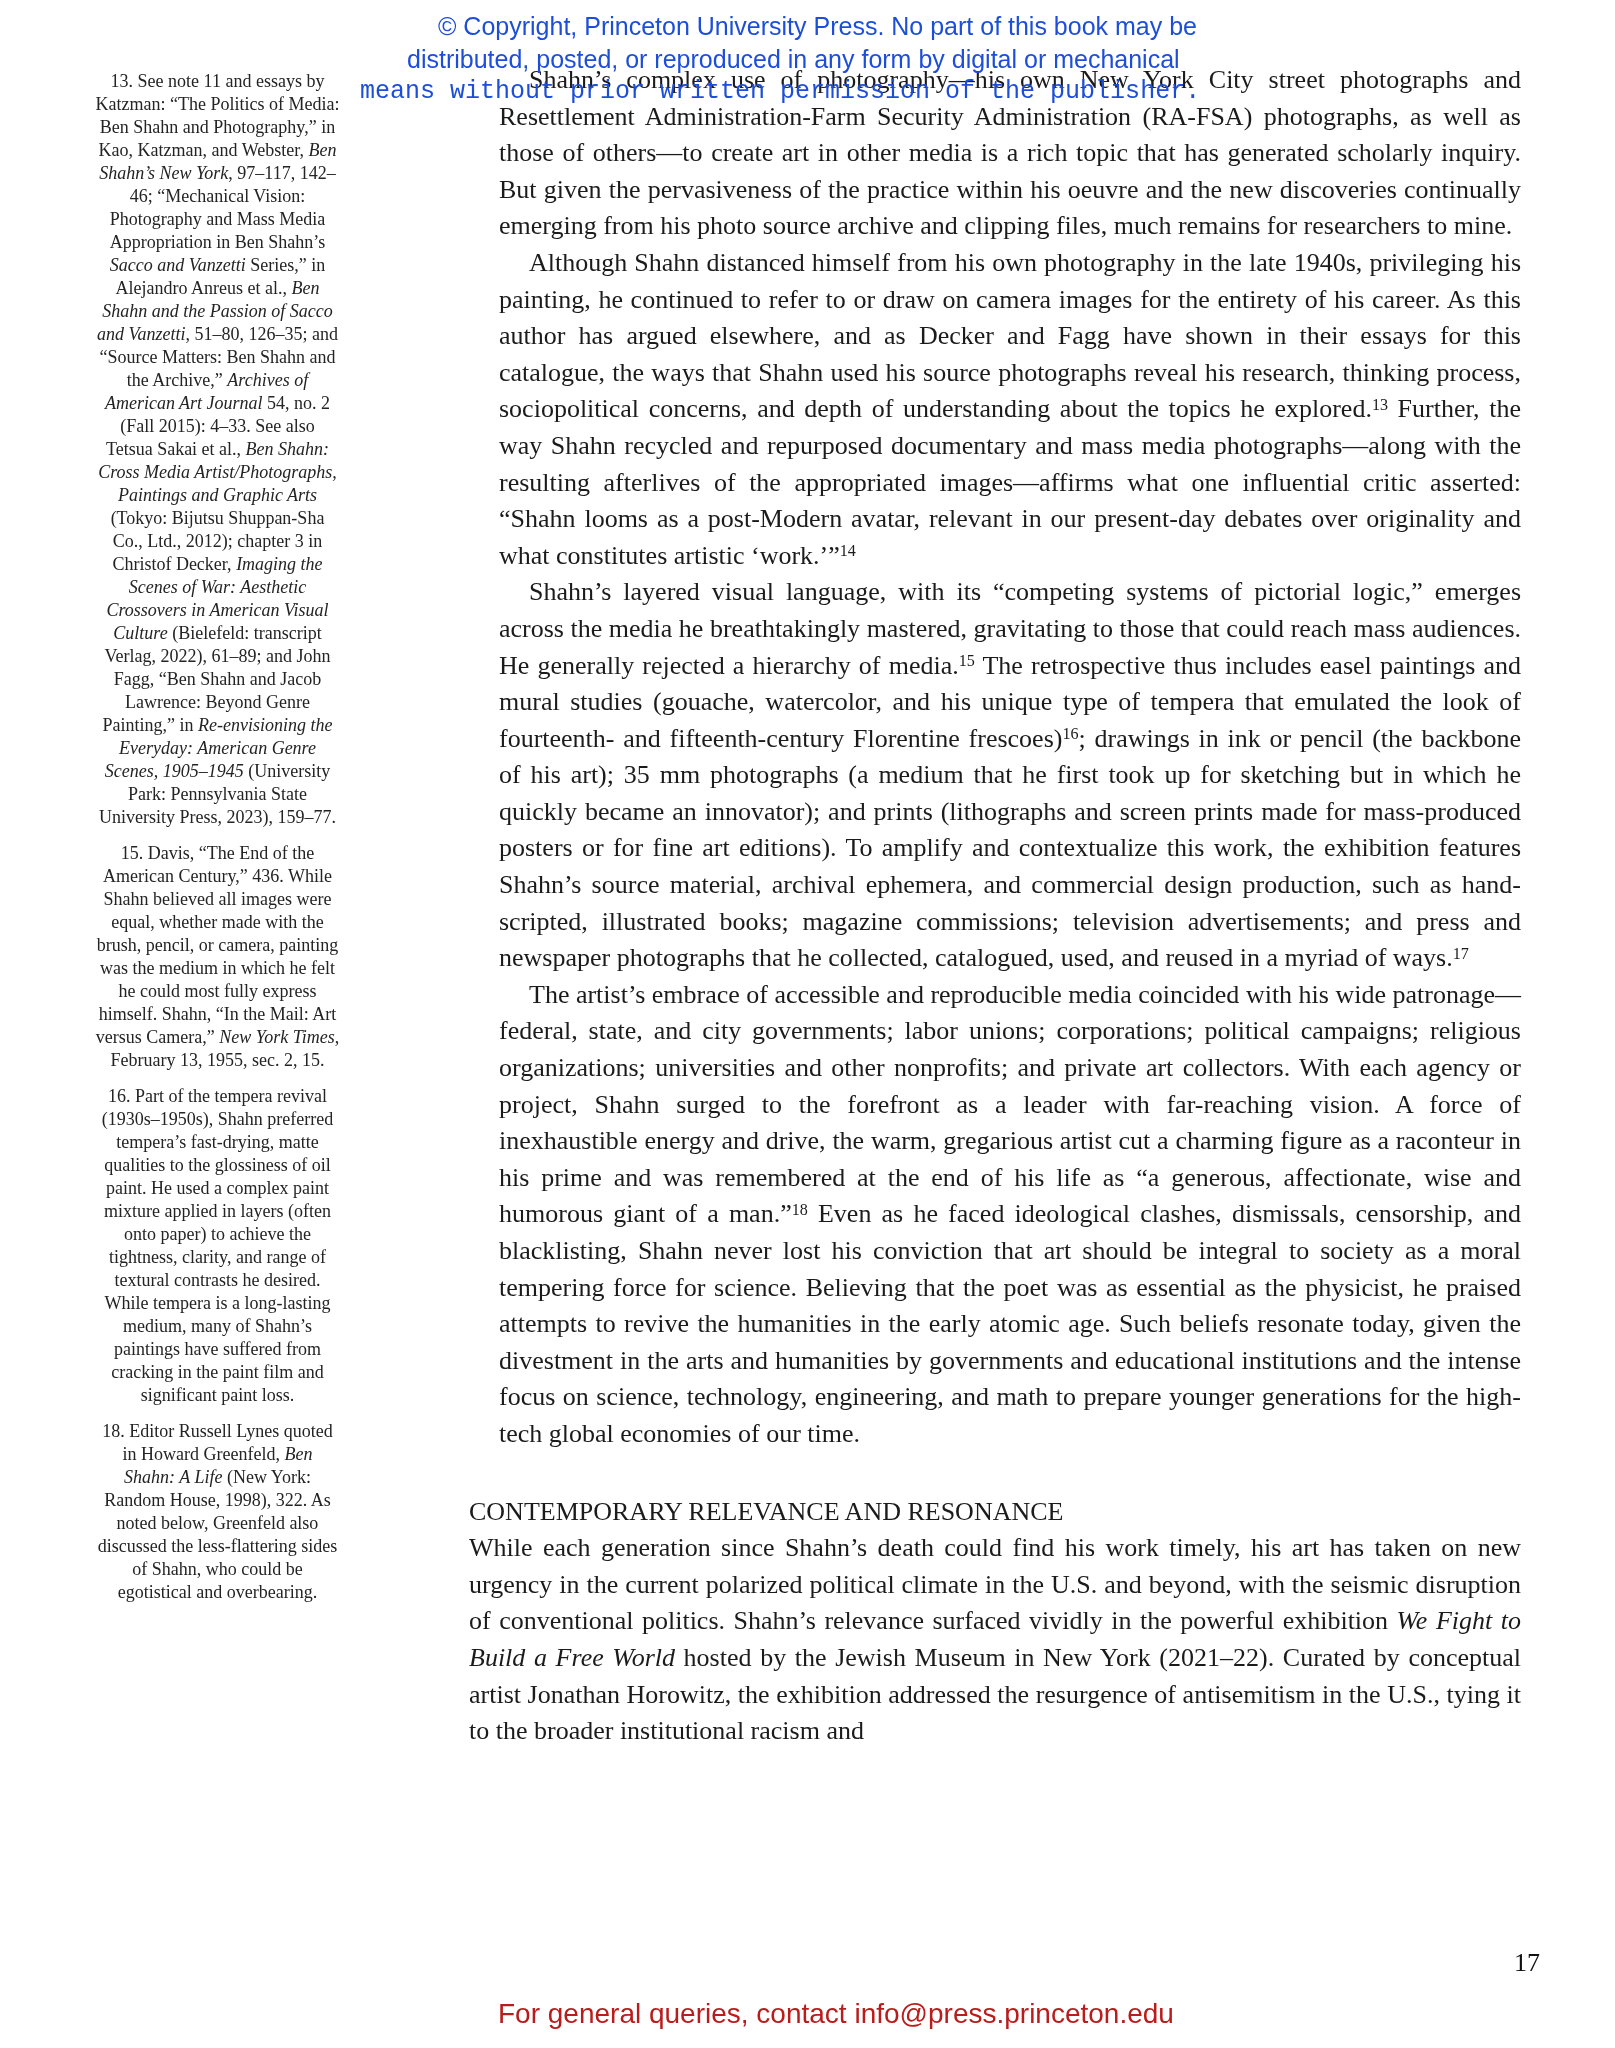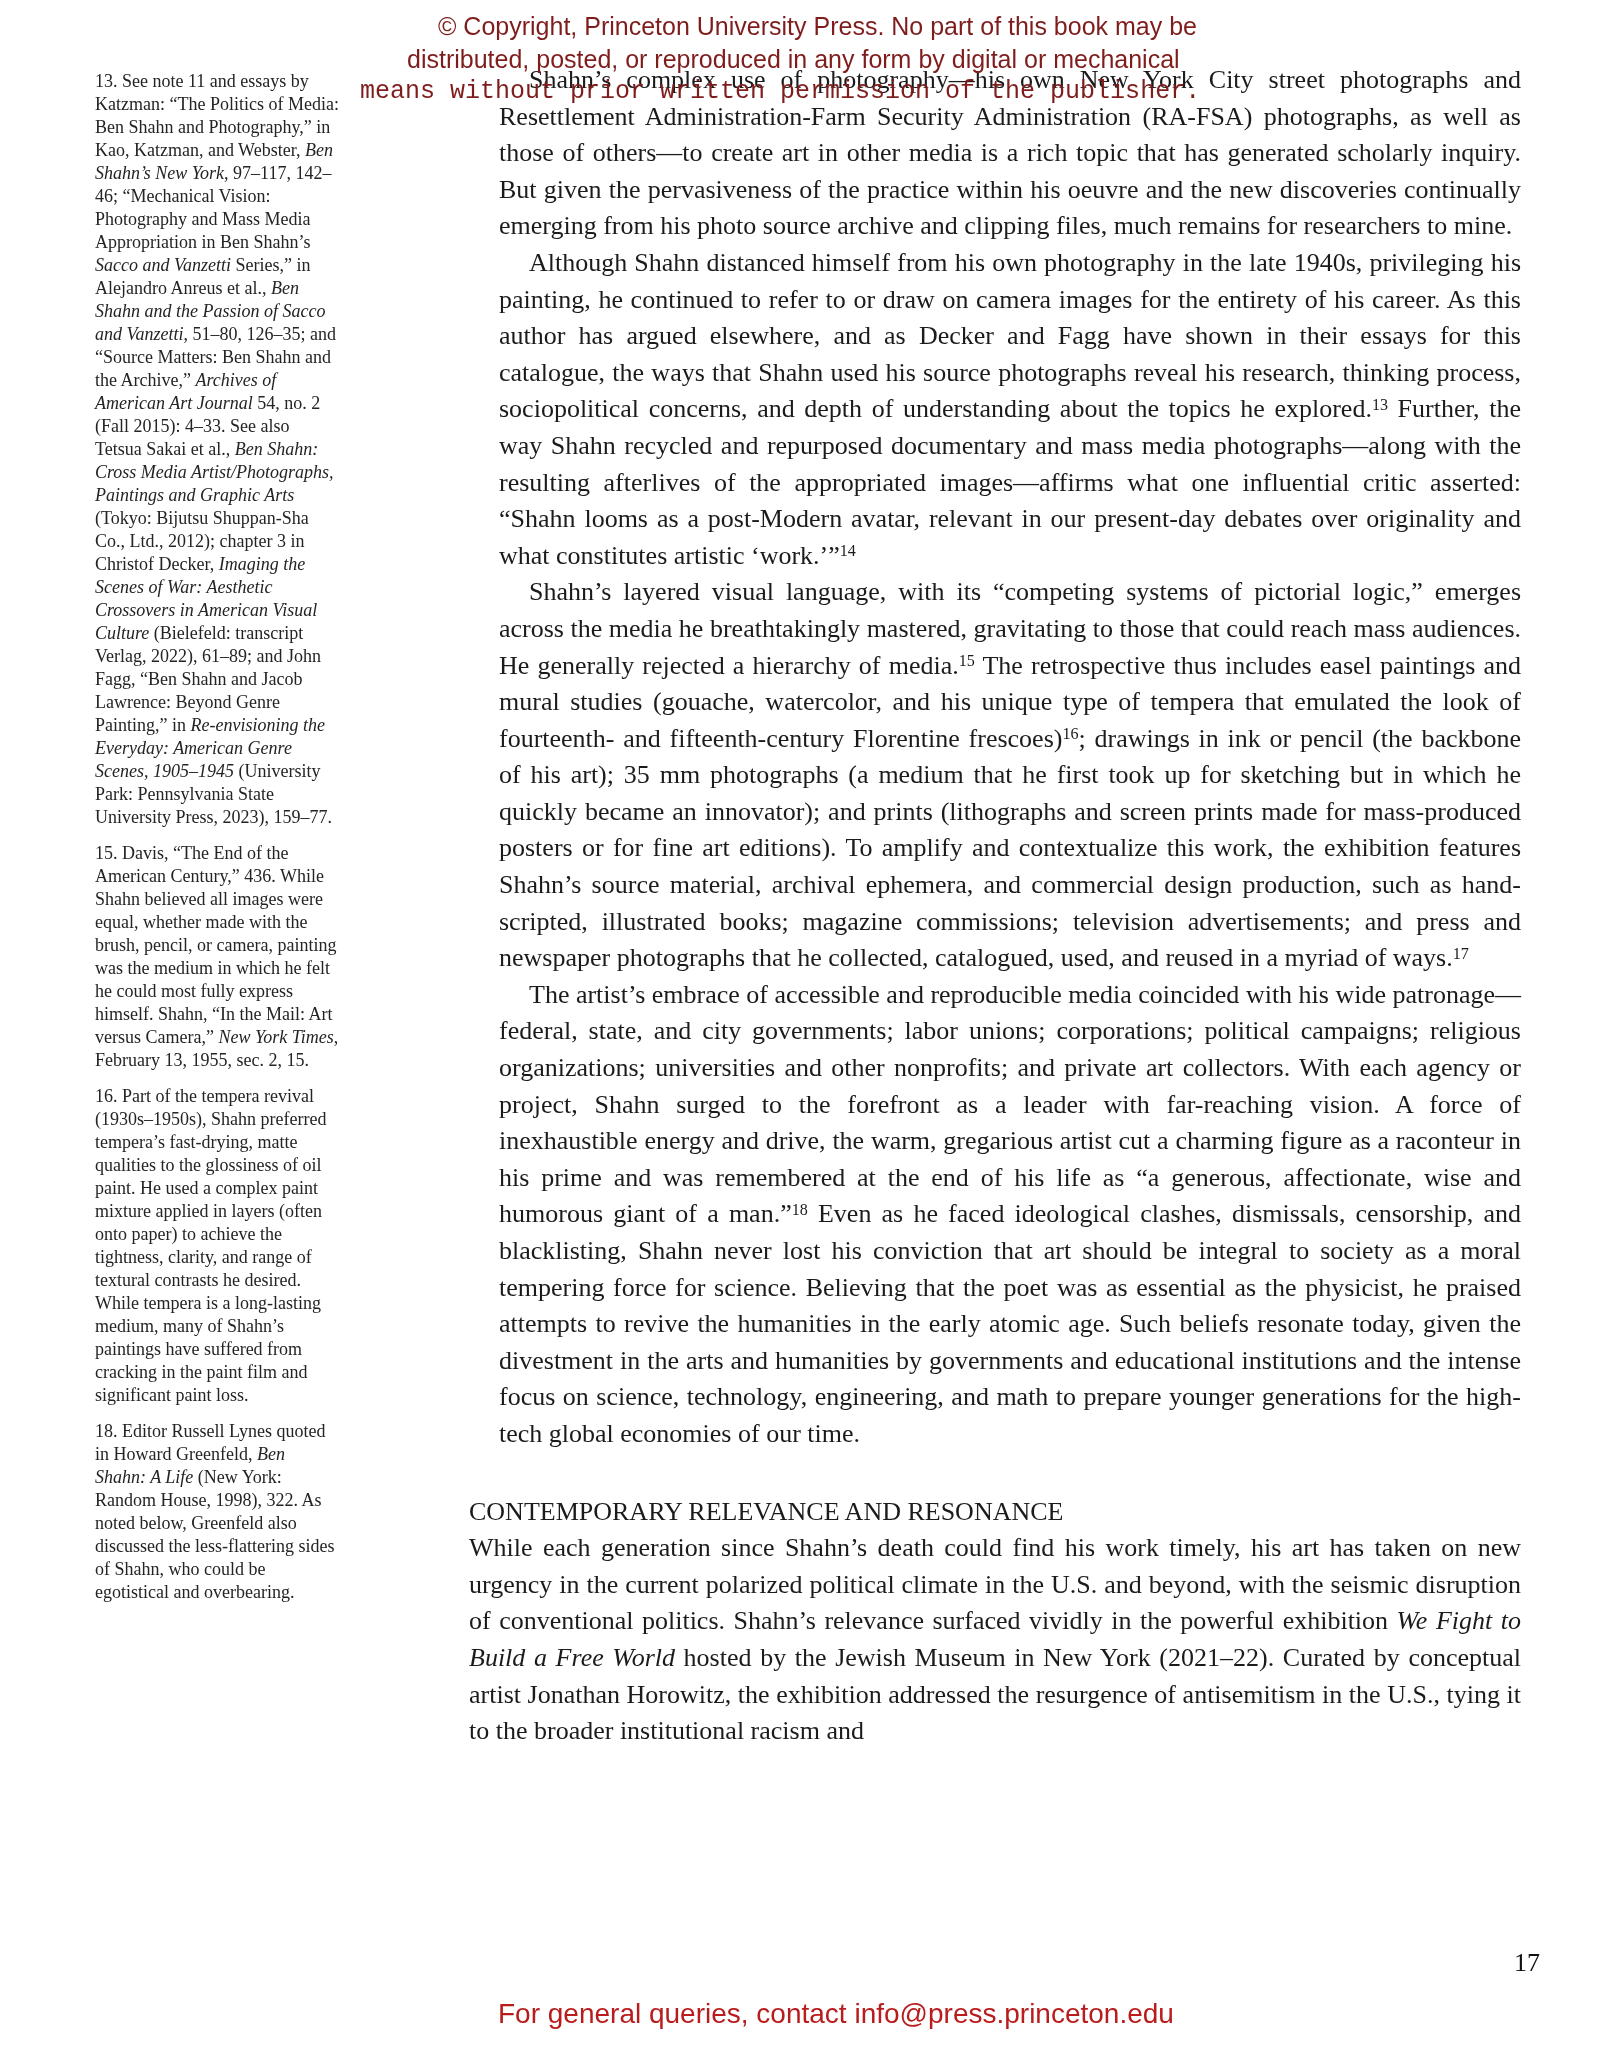--- a/index.html
+++ b/index.html
@@ -5,32 +5,32 @@
   html,body { margin:0; padding:0; background:#e8e8e8; }
   .page {
     position:relative; width:1615px; height:2048px; margin:0 auto;
     background:#ffffff; overflow:hidden;
     -webkit-font-smoothing:antialiased;
   }
   
   .cp-line {
     position:absolute; white-space:nowrap; z-index:3;
     font-family:"Liberation Sans", sans-serif;
-    font-size:25px; color:#7f1d1d;
+    font-size:25px; color:#1d4ed8;
   }
   .cp-1 { left:438px; top:12px; }
   .cp-2 { left:407px; top:45px; }
   .cp-3 { left:360px; top:77px;font-family:Liberation Mono, monospace; }
 
   
   .sidenotes {
     position:absolute; left:95px; top:70px; width:245px; z-index:1;
     font-family:"Liberation Serif","DejaVu Serif",serif;
     font-size:18px; line-height:23px; color:#242424;
-    text-align:left;
+    text-align:center;
   }
   .sidenote { margin:0 0 13px 0; }
 
   
   .main {
     position:absolute; left:469px; top:62px; width:1052px; z-index:2;
     font-family:"Liberation Serif","DejaVu Serif",serif;
     font-size:26px; line-height:36.6px; color:#1b1b1b;
     text-align:justify;
   }

